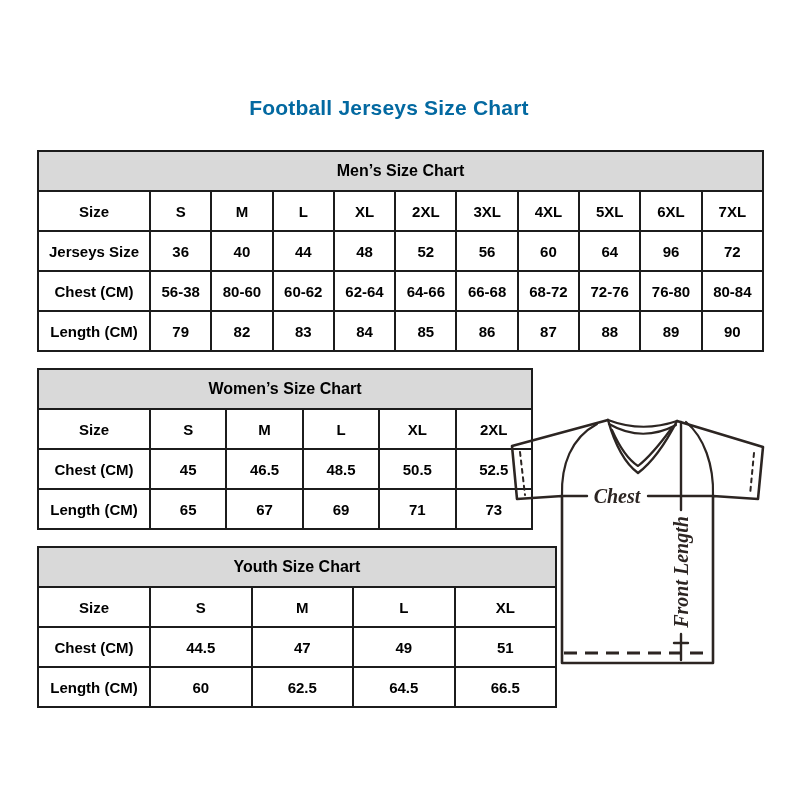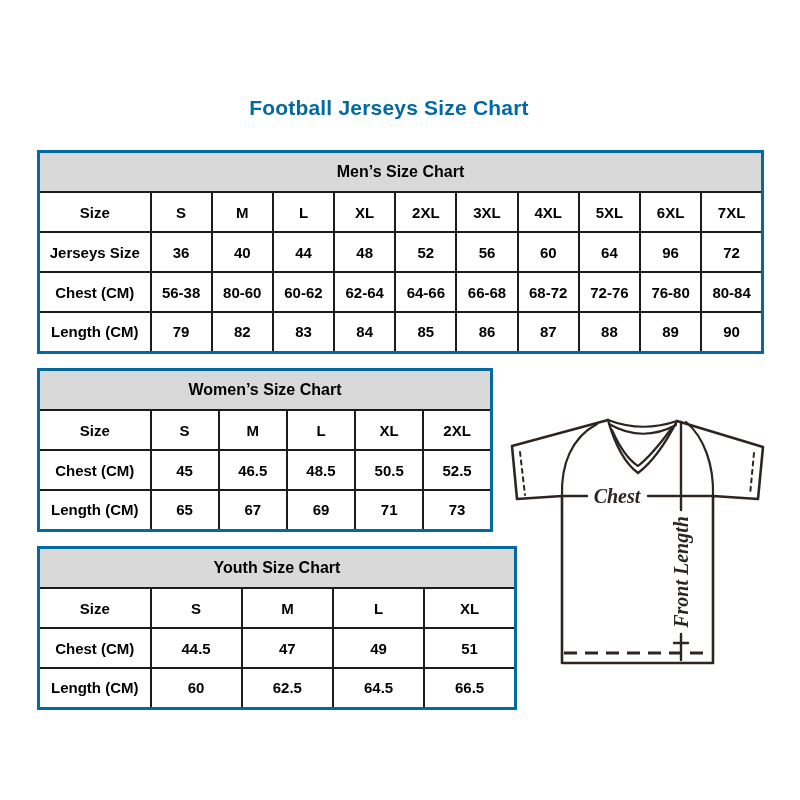--- a/index.html
+++ b/index.html
@@ -1,29 +1,29 @@
 <!DOCTYPE html>
 <html><head>
 <meta charset="utf-8">
 <style>
   html,body{margin:0;padding:0;background:#ffffff;}
   body{width:800px;height:800px;font-family:"Liberation Sans",sans-serif;}
   .page{position:relative;width:800px;height:800px;overflow:hidden;background:#fff;}
   .title{position:absolute;top:96px;left:0;width:778px;margin:0;text-align:center;
          font-size:21px;font-weight:bold;color:#0369a1;letter-spacing:0.2px;}
   table{position:absolute;border-collapse:collapse;table-layout:fixed;background:#fff;
-        border:3px solid #0369a1;}
+        border:1px solid #0369a1;}
   th,td{border:2px solid #1c1c1c;text-align:center;vertical-align:middle;
         font-weight:bold;color:#000;font-size:15px;padding:0;overflow:hidden;}
   th.table-title{background:#d9d9d9;font-size:16px;height:38px;}
   tbody tr{height:40px;}
   col.c-label{width:112px;}
   #men-table{left:37px;top:150px;width:727px;}
-  #women-table{left:37px;top:368px;width:456px;}
-  #youth-table{left:37px;top:546px;width:480px;}
+  #women-table{left:37px;top:368px;width:496px;}
+  #youth-table{left:37px;top:546px;width:520px;}
   #jersey{position:absolute;left:505px;top:410px;}
   #jersey text{font-family:"Liberation Serif",serif;font-style:italic;font-weight:bold;
                font-size:20px;fill:#2c2522;}
 </style>
 </head>
 <body>
 
 <div class="page">
 
   <h1 class="title">Football Jerseys Size Chart</h1>

